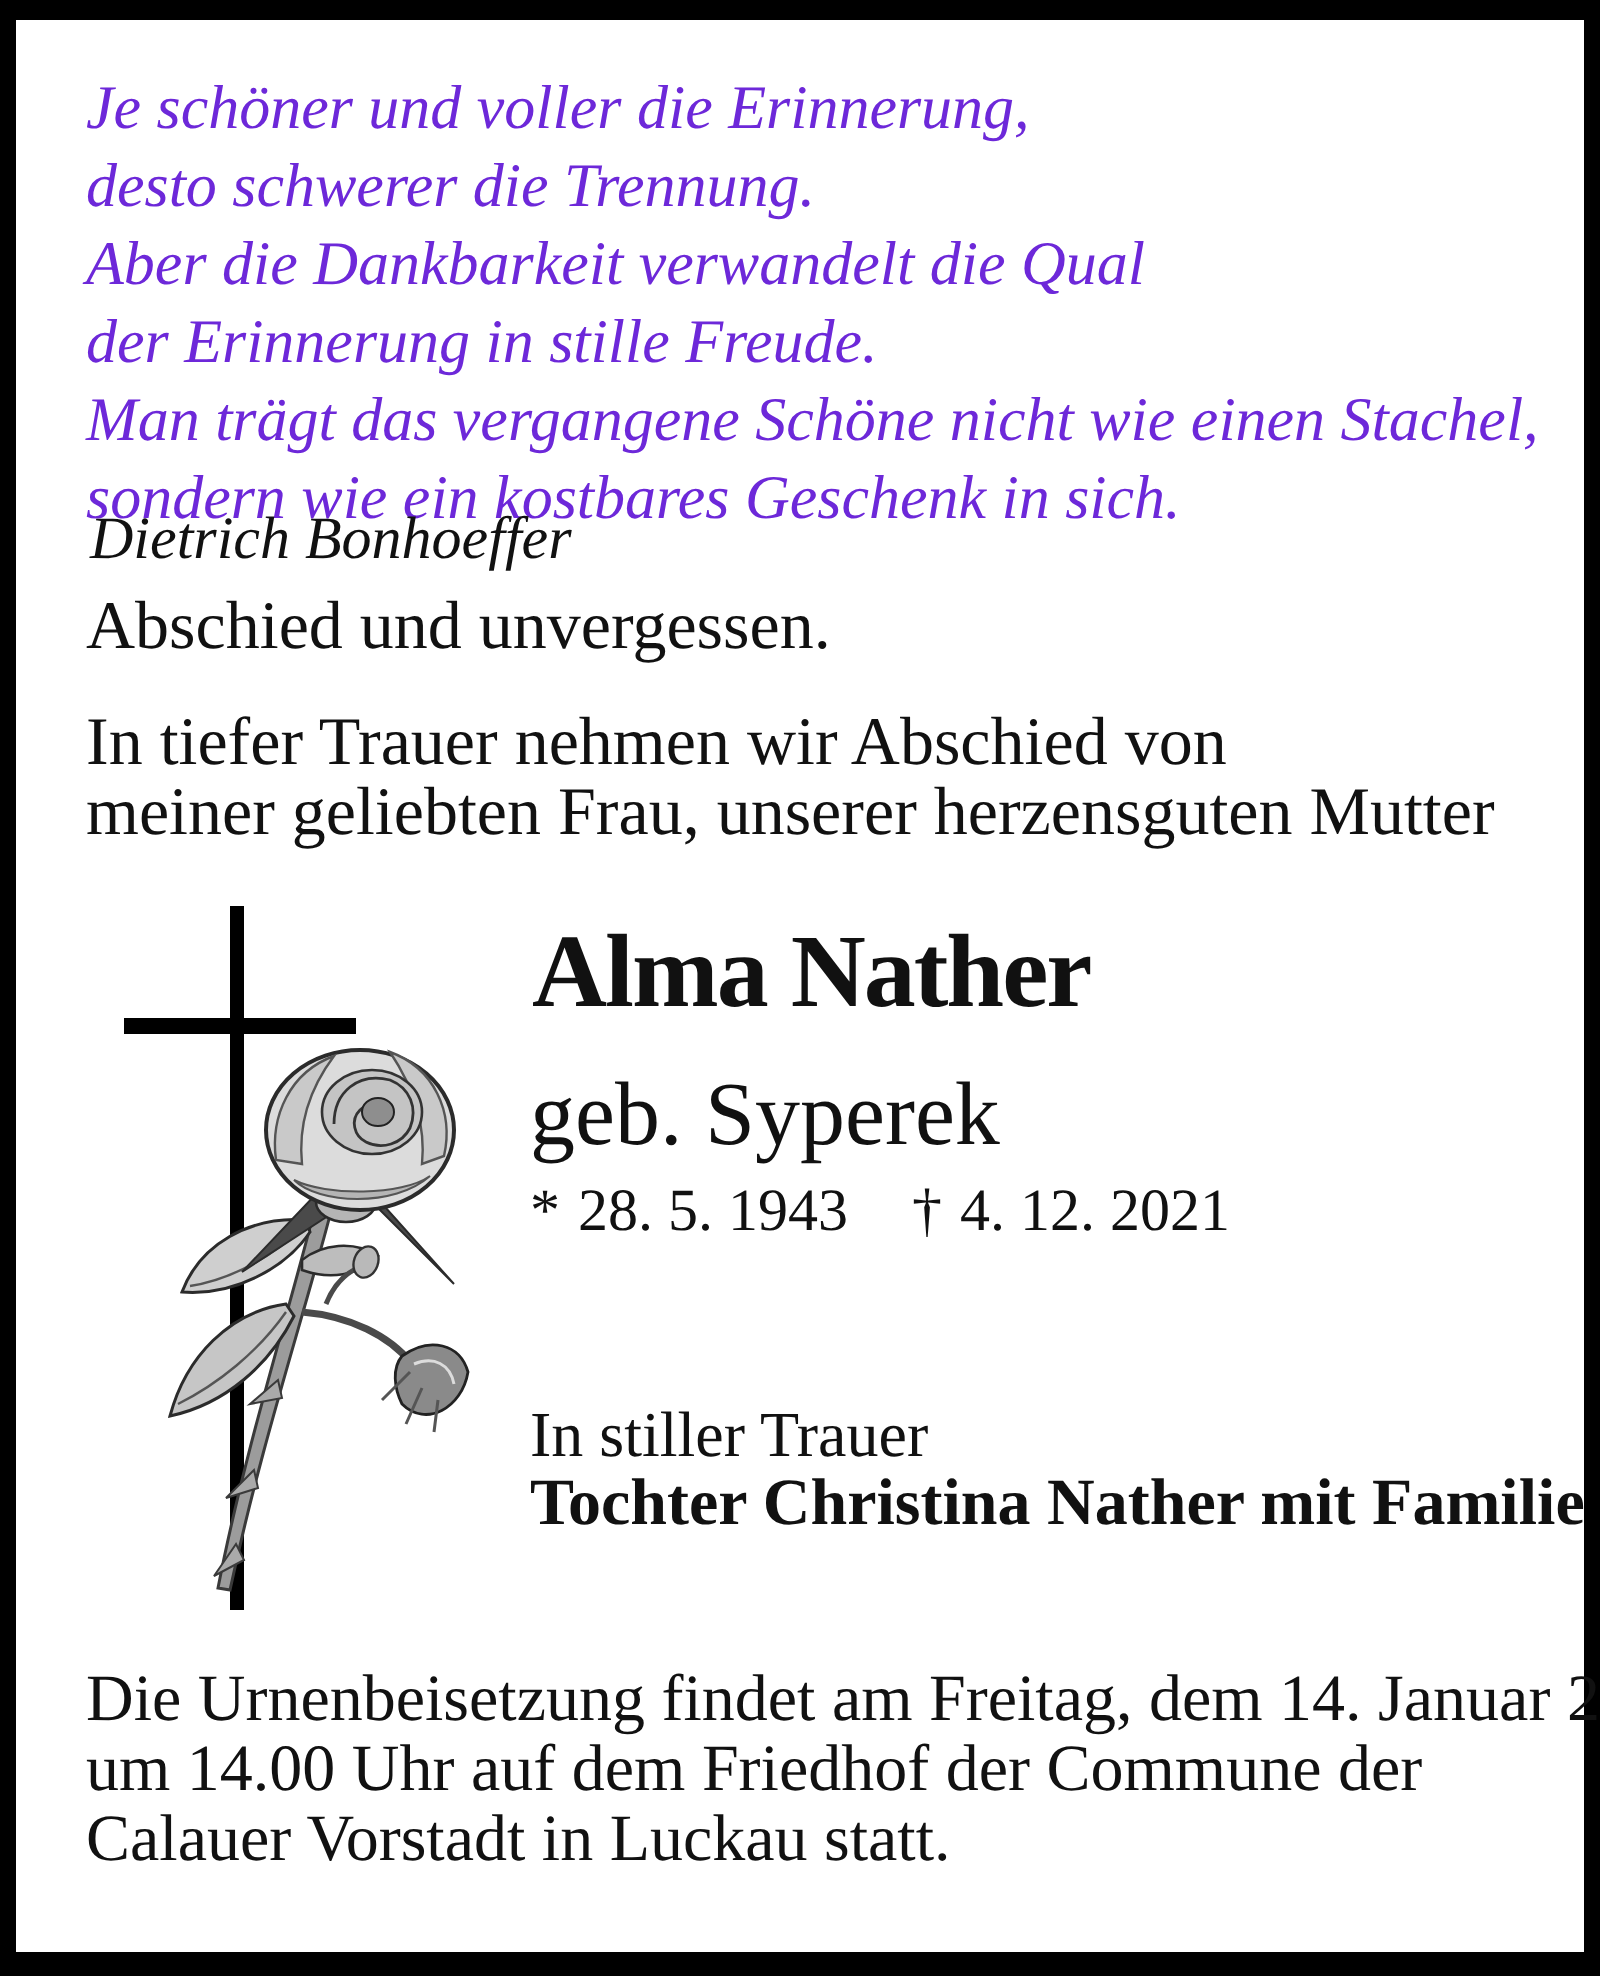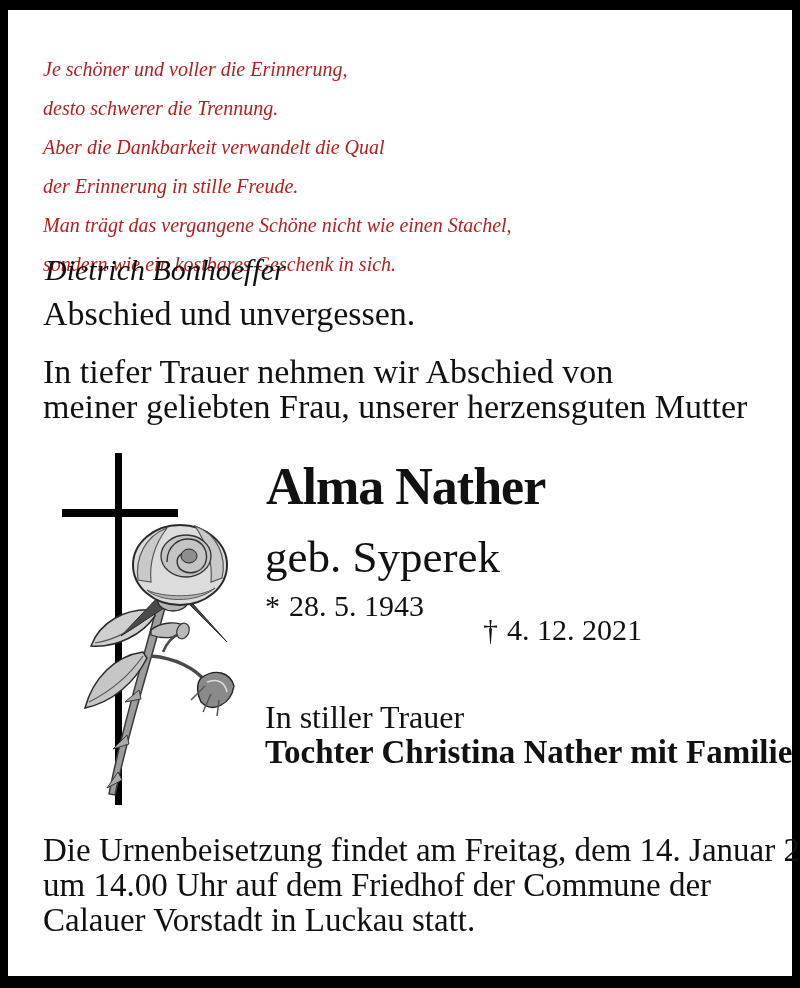--- a/index.html
+++ b/index.html
@@ -17,25 +17,25 @@
   }
   .card {
     position: absolute;
     left: 8px; top: 10px;
     width: 784px; height: 966px;
     background: #ffffff;
   }
   .abs { position: absolute; white-space: nowrap; }
 
   .quote {
-    left: 35px; top: 40px;
+    left: 35px; top: 24px;
     font-style: italic;
-    font-size: 20px;
+    font-size: 31px;
     line-height: 39px;
-    color: #b91c1c;
+    color: #6d28d9;
   }
   .attribution {
     left: 37px; top: 245px;
     width: 643px;
     text-align: left;
     font-style: italic;
     font-size: 30px;
     line-height: 30px;
   }
   .remembrance {
@@ -55,21 +55,21 @@
     font-weight: bold;
     letter-spacing: -1px;
   }
   .maiden-name {
     left: 257px; top: 531px;
     font-size: 45px;
     line-height: 33px;
   }
   .dates { top: 581px; font-size: 30px; line-height: 30px; }
   .birth-date { left: 257px; }
-  .death-date { left: 475px; margin-top: 24px; }
+  .death-date { left: 448px; }
   .dates .sym { display: inline-block; margin-right: 9px; }
 
   .mourners {
     left: 257px; top: 646px;
     font-size: 33px;
     line-height: 35px;
   }
   .mourners .heading { font-size: 32px; font-weight: normal; margin-top: 44px; }
   .mourners .name { font-weight: bold; }
 

